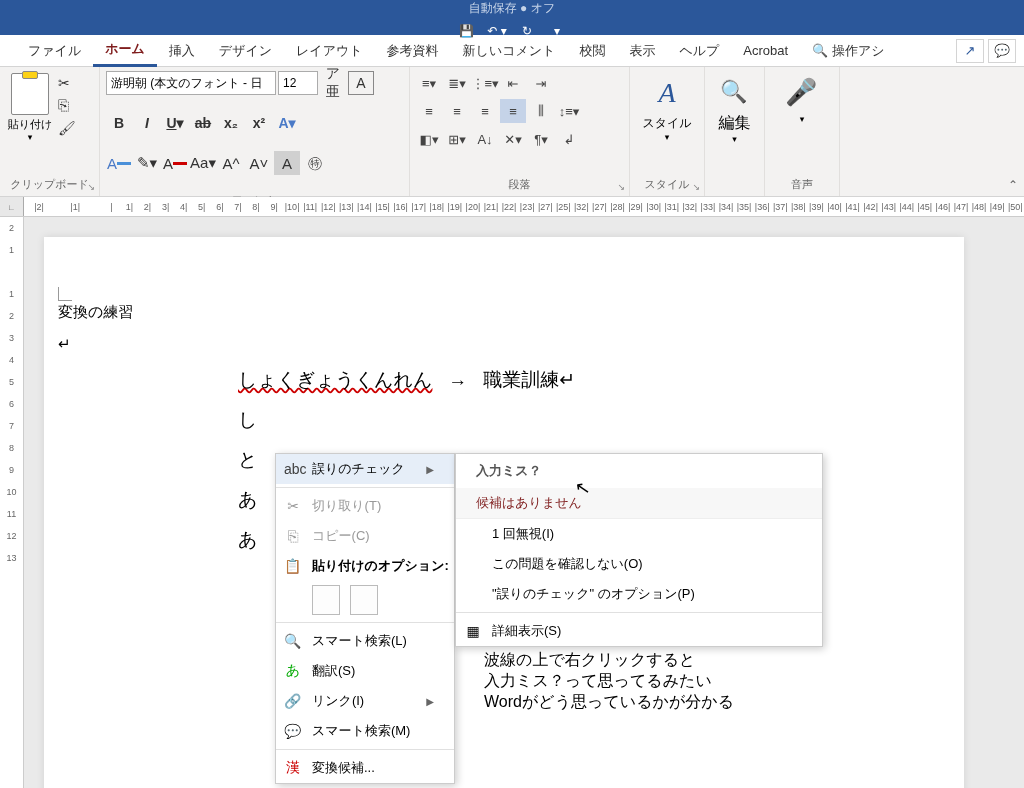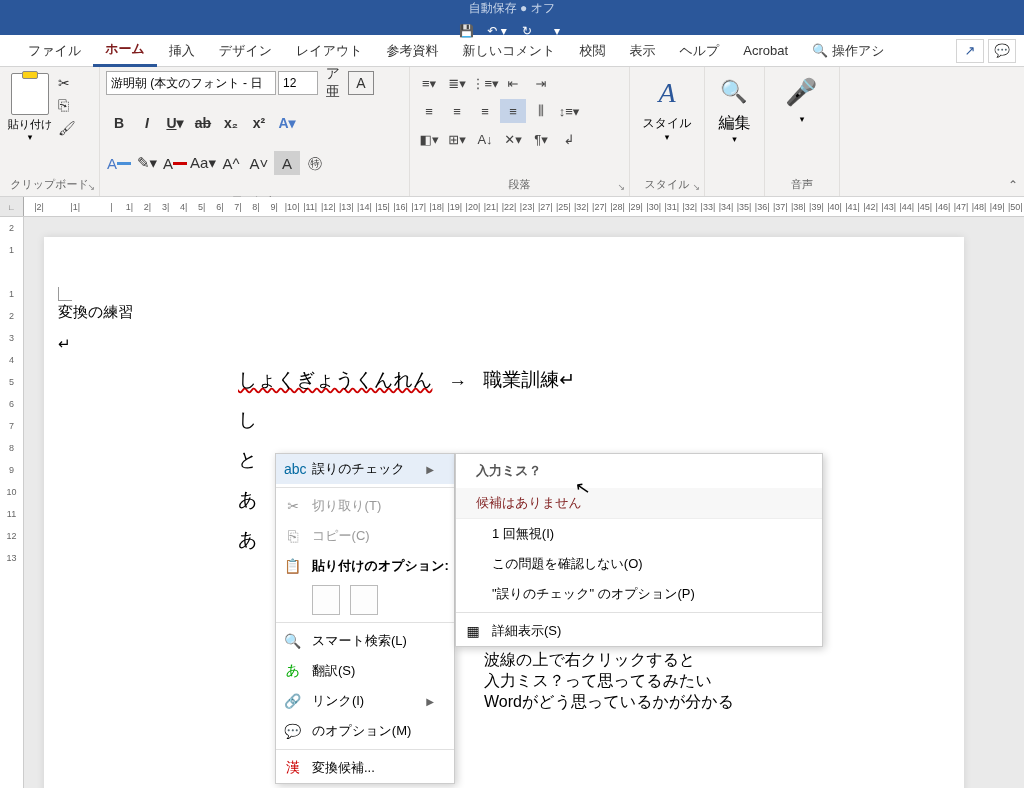--- a/index.html
+++ b/index.html
@@ -338,21 +338,21 @@
     <div style="position:absolute; left:460px; top:433px;">
       <div class="ann">波線の上で右クリックすると</div>
       <div class="ann">入力ミス？って思ってるみたい</div>
       <div class="ann">Wordがどう思っているかが分かる</div>
     </div>
   </div>
 </div>
 
 <div class="context-menu main">
   <div class="item hover">
-    <span class="icn" style="color:#0369a1;">abc</span>
+    <span class="icn" style="color:#404040;">abc</span>
     <span>誤りのチェック</span>
       <span class="arrow">▶</span>
   </div>
   <div class="sep"></div>
   <div class="item disabled">
     <span class="icn">✂</span>
     <span>切り取り(T)</span>
   </div>
   <div class="item disabled">
     <span class="icn">⎘</span>
@@ -375,21 +375,21 @@
     <span class="icn" style="color:#0a0">あ</span>
     <span>翻訳(S)</span>
   </div>
   <div class="item">
     <span class="icn">🔗</span>
     <span>リンク(I)</span>
       <span class="arrow">▶</span>
   </div>
   <div class="item">
     <span class="icn">💬</span>
-    <span>のオプション(M)</span>
+    <span>スマート検索(M)</span>
   </div>
   <div class="sep"></div>
   <div class="item">
     <span class="icn" style="color:#c00">漢</span>
     <span>変換候補...</span>
   </div>
 </div>
 
 <div class="context-menu sub">
   <div class="head">入力ミス？</div>

